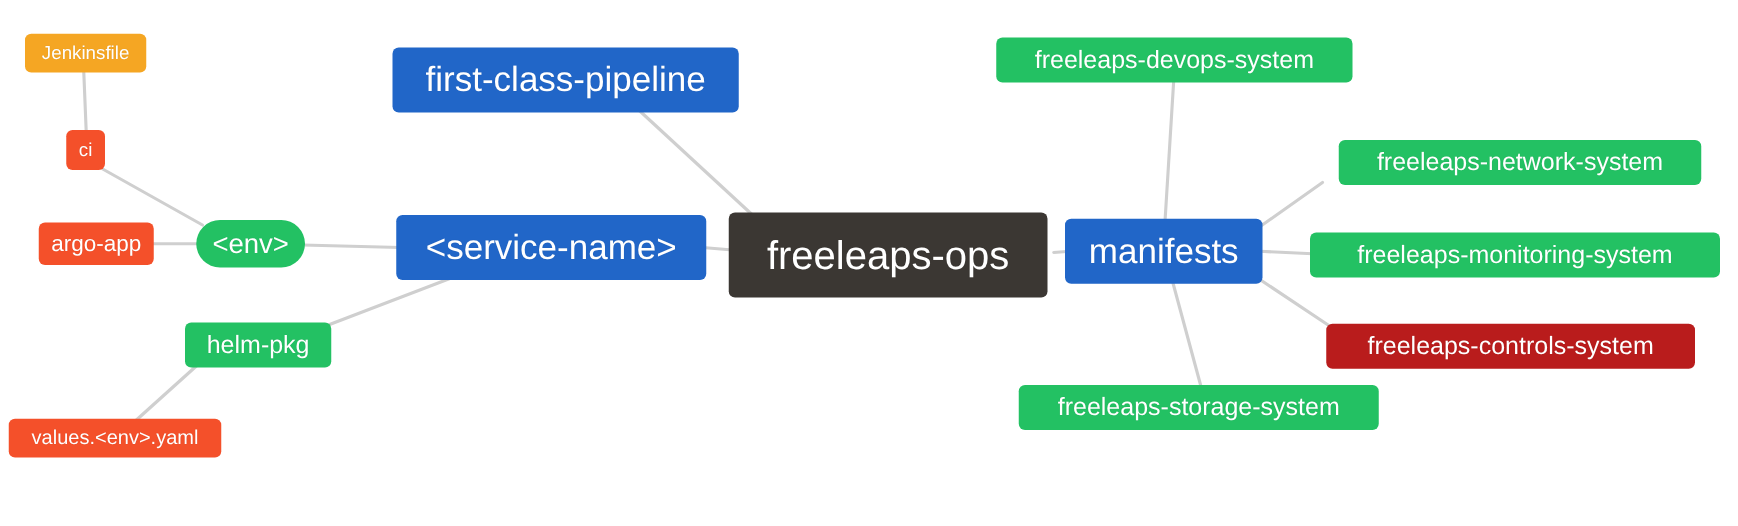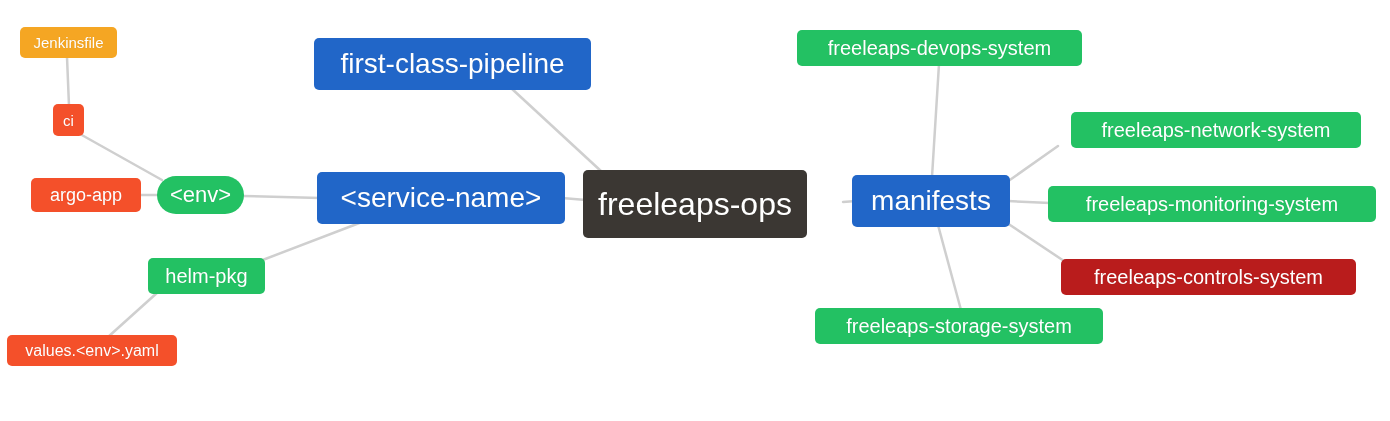--- a/index.html
+++ b/index.html
@@ -66,25 +66,25 @@
       <line x1="158" y1="292" x2="108" y2="337" class="edge" stroke="#cfcfcf"></line>
       <line x1="932" y1="177" x2="939" y2="64" class="edge" stroke="#cfcfcf"></line>
       <line x1="1007" y1="182" x2="1058" y2="146" class="edge" stroke="#cfcfcf"></line>
       <line x1="1008" y1="201" x2="1050" y2="203" class="edge" stroke="#cfcfcf"></line>
       <line x1="1007" y1="223" x2="1064" y2="261" class="edge" stroke="#cfcfcf"></line>
       <line x1="938" y1="225" x2="961" y2="310" class="edge" stroke="#cfcfcf"></line>
     </svg>
   <div class="node-layer">
       <div class="node" style="left: 20px; top: 27px; width: 97px; height: 31px; font-size: 15px; background: rgb(245, 166, 35);">Jenkinsfile</div>
       <div class="node" style="left: 53px; top: 104px; width: 31px; height: 32px; font-size: 15px; background: rgb(244, 80, 42);">ci</div>
-      <div class="node" style="left: 31px; top: 178px; width: 110px; height: 34px; font-size: 18px; background: rgb(244, 80, 42);">argo-app</div>
+      <div class="node" style="left: 31px; top: 178px; width: 92px; height: 34px; font-size: 18px; background: rgb(244, 80, 42);">argo-app</div>
       <div class="node" style="left: 157px; top: 176px; width: 87px; height: 38px; font-size: 22px; background: rgb(35, 193, 99); border-radius: 19px;">&lt;env&gt;</div>
       <div class="node" style="left: 314px; top: 38px; width: 277px; height: 52px; font-size: 28px; background: rgb(33, 102, 200);">first-class-pipeline</div>
       <div class="node" style="left: 317px; top: 172px; width: 248px; height: 52px; font-size: 28px; background: rgb(33, 102, 200);">&lt;service-name&gt;</div>
-      <div class="node" style="left: 583px; top: 170px; width: 224px; height: 68px; font-size: 32px; background: rgb(59, 55, 51);">freeleaps-ops</div>
+      <div class="node" style="left: 583px; top: 170px; width: 255px; height: 68px; font-size: 32px; background: rgb(59, 55, 51);">freeleaps-ops</div>
       <div class="node" style="left: 797px; top: 30px; width: 285px; height: 36px; font-size: 20px; background: rgb(35, 193, 99);">freeleaps-devops-system</div>
       <div class="node" style="left: 852px; top: 175px; width: 158px; height: 52px; font-size: 28px; background: rgb(33, 102, 200);">manifests</div>
       <div class="node" style="left: 1055px; top: 112px; width: 290px; height: 36px; font-size: 20px; background: rgb(35, 193, 99); margin-left: 16px;">freeleaps-network-system</div>
       <div class="node" style="left: 1048px; top: 186px; width: 328px; height: 36px; font-size: 20px; background: rgb(35, 193, 99); text-align: right;">freeleaps-monitoring-system</div>
       <div class="node" style="left: 1061px; top: 259px; width: 295px; height: 36px; font-size: 20px; background: #b91c1c;">freeleaps-controls-system</div>
       <div class="node" style="left: 815px; top: 308px; width: 288px; height: 36px; font-size: 20px; background: rgb(35, 193, 99);">freeleaps-storage-system</div>
       <div class="node" style="left: 148px; top: 258px; width: 117px; height: 36px; font-size: 20px; background: rgb(35, 193, 99);">helm-pkg</div>
       <div class="node" style="left: 7px; top: 335px; width: 170px; height: 31px; font-size: 16px; background: rgb(244, 80, 42);">values.&lt;env&gt;.yaml</div>
     </div>
 </div>

